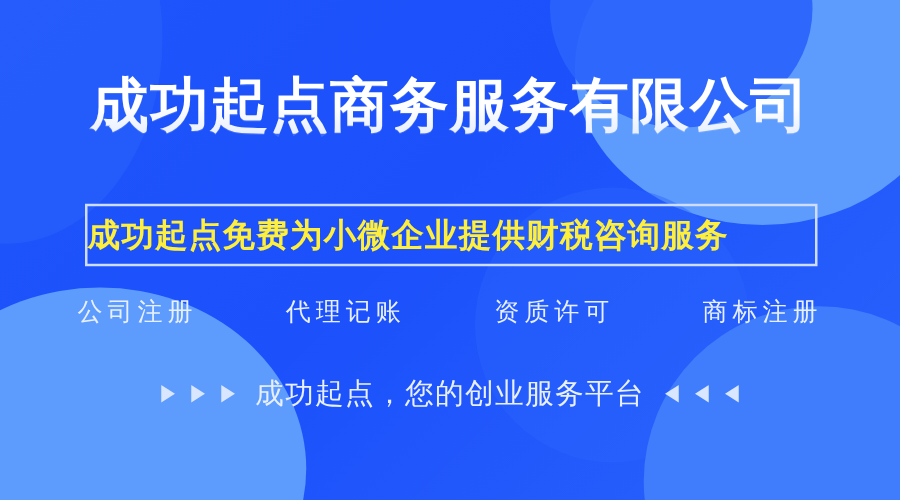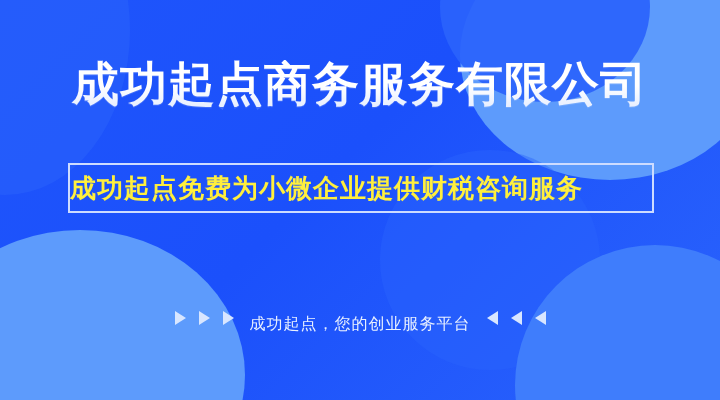--- a/index.html
+++ b/index.html
@@ -153,26 +153,25 @@
     border-top: 7px solid transparent;
     border-bottom: 7px solid transparent;
   }
   .tri-right {
     border-left: 11px solid #d8e6ff;
   }
   .tri-left {
     border-right: 11px solid #d8e6ff;
   }
   .tagline-text {
-    font-size: 16px;
+    font-size: 23px;
     color: #e8f0ff;
     letter-spacing: 1px;
     line-height: 1;
     white-space: nowrap;
-    margin-top: 13px;
   }
 </style>
 </head>
 <body>
 
 <div class="banner">
 
   <div class="blob blob-tl-arc"></div>
   <div class="blob blob-tr"></div>
   <div class="blob blob-tr2"></div>
@@ -181,20 +180,26 @@
   <div class="blob blob-br"></div>
 
   <div class="content">
 
     <div class="title">成功起点商务服务有限公司</div>
 
     <div class="subtitle-box">
       <span class="subtitle-text">成功起点免费为小微企业提供财税咨询服务</span>
     </div>
 
+    <div class="navrow">
+      <span class="nav-item">公司注册</span>
+      <span class="nav-item">代理记账</span>
+      <span class="nav-item">资质许可</span>
+      <span class="nav-item">商标注册</span>
+    </div>
 
     <div class="tagline-row">
       <span class="arrows">
         <span class="tri tri-right"></span>
         <span class="tri tri-right"></span>
         <span class="tri tri-right"></span>
       </span>
       <span class="tagline-text">成功起点，您的创业服务平台</span>
       <span class="arrows">
         <span class="tri tri-left"></span>

